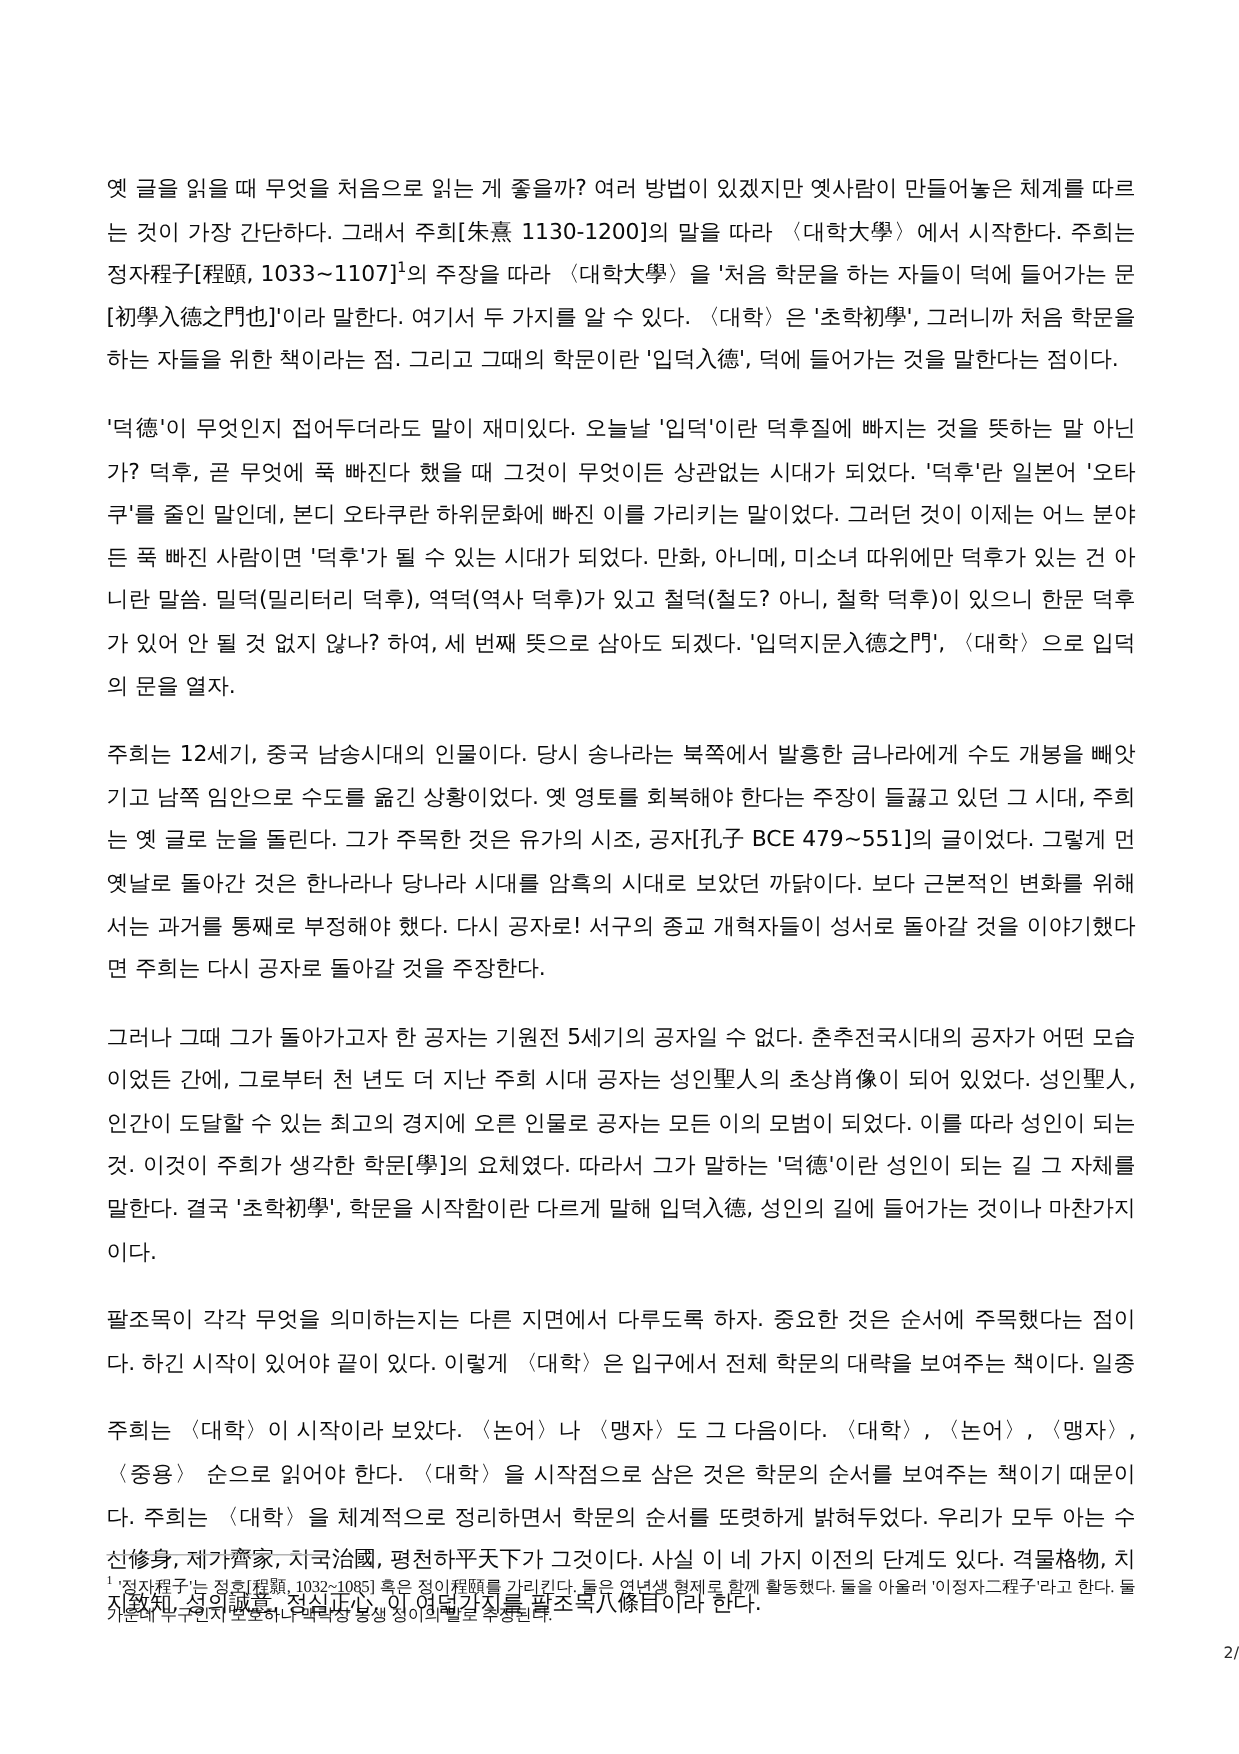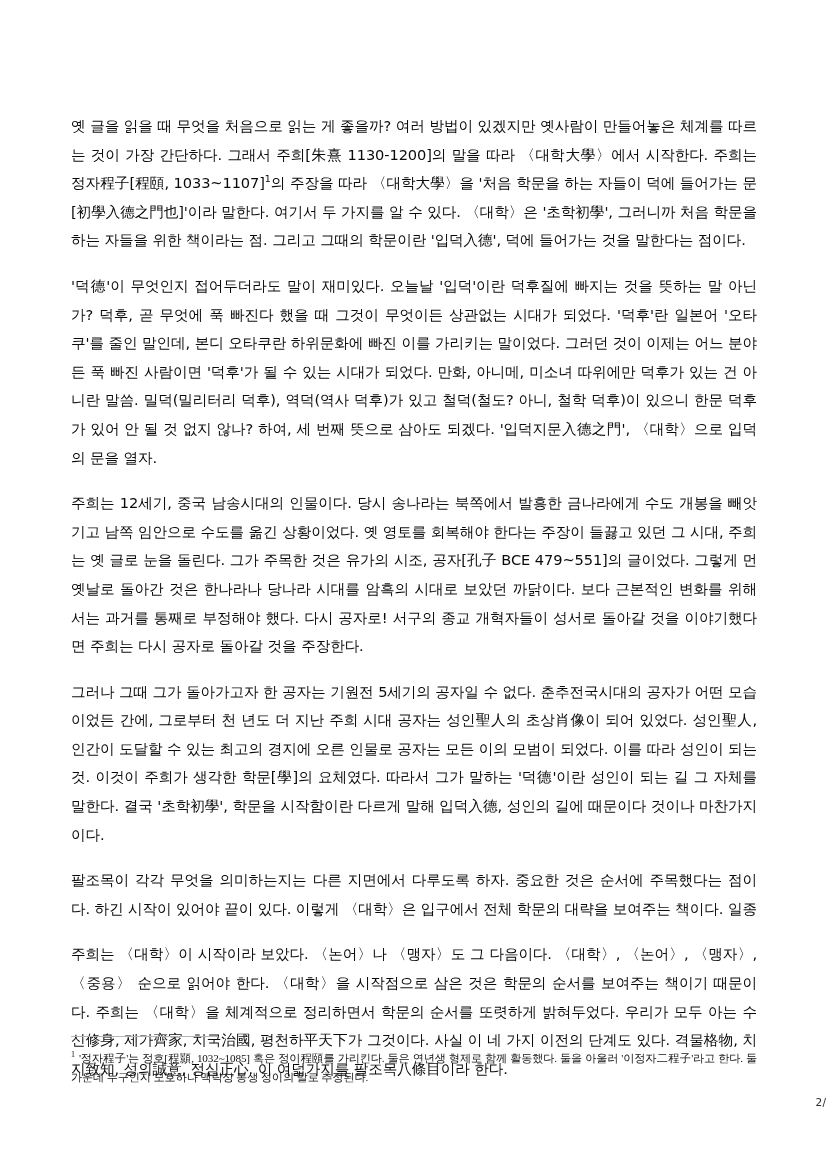--- a/index.html
+++ b/index.html
@@ -109,21 +109,21 @@
 <div class="page">
 
   <div class="content">
 
     <p class="para"><span>옛 글을 읽을 때 무엇을 처음으로 읽는 게 좋을까? 여러 방법이 있겠지만 옛사람이 만들어놓은 체계를 따르는 것이 가장 간단하다. 그래서 주희[朱熹 1130-1200]의 말을 따라 〈대학大學〉에서 시작한다. 주희는 정자程子[程頤, 1033~1107]</span><sup class="fnref">1</sup><span>의 주장을 따라 〈대학大學〉을 '처음 학문을 하는 자들이 덕에 들어가는 문[初學入德之門也]'이라 말한다. 여기서 두 가지를 알 수 있다. 〈대학〉은 '초학初學', 그러니까 처음 학문을 하는 자들을 위한 책이라는 점. 그리고 그때의 학문이란 '입덕入德', 덕에 들어가는 것을 말한다는 점이다.</span></p>
 
     <p class="para">'덕德'이 무엇인지 접어두더라도 말이 재미있다. 오늘날 '입덕'이란 덕후질에 빠지는 것을 뜻하는 말 아닌가? 덕후, 곧 무엇에 푹 빠진다 했을 때 그것이 무엇이든 상관없는 시대가 되었다. '덕후'란 일본어 '오타쿠'를 줄인 말인데, 본디 오타쿠란 하위문화에 빠진 이를 가리키는 말이었다. 그러던 것이 이제는 어느 분야든 푹 빠진 사람이면 '덕후'가 될 수 있는 시대가 되었다. 만화, 아니메, 미소녀 따위에만 덕후가 있는 건 아니란 말씀. 밀덕(밀리터리 덕후), 역덕(역사 덕후)가 있고 철덕(철도? 아니, 철학 덕후)이 있으니 한문 덕후가 있어 안 될 것 없지 않나? 하여, 세 번째 뜻으로 삼아도 되겠다. '입덕지문入德之門', 〈대학〉으로 입덕의 문을 열자.</p>
 
     <p class="para">주희는 12세기, 중국 남송시대의 인물이다. 당시 송나라는 북쪽에서 발흥한 금나라에게 수도 개봉을 빼앗기고 남쪽 임안으로 수도를 옮긴 상황이었다. 옛 영토를 회복해야 한다는 주장이 들끓고 있던 그 시대, 주희는 옛 글로 눈을 돌린다. 그가 주목한 것은 유가의 시조, 공자[孔子 BCE 479~551]의 글이었다. 그렇게 먼 옛날로 돌아간 것은 한나라나 당나라 시대를 암흑의 시대로 보았던 까닭이다. 보다 근본적인 변화를 위해서는 과거를 통째로 부정해야 했다. 다시 공자로! 서구의 종교 개혁자들이 성서로 돌아갈 것을 이야기했다면 주희는 다시 공자로 돌아갈 것을 주장한다.</p>
 
-    <p class="para">그러나 그때 그가 돌아가고자 한 공자는 기원전 5세기의 공자일 수 없다. 춘추전국시대의 공자가 어떤 모습이었든 간에, 그로부터 천 년도 더 지난 주희 시대 공자는 성인聖人의 초상肖像이 되어 있었다. 성인聖人, 인간이 도달할 수 있는 최고의 경지에 오른 인물로 공자는 모든 이의 모범이 되었다. 이를 따라 성인이 되는 것. 이것이 주희가 생각한 학문[學]의 요체였다. 따라서 그가 말하는 '덕德'이란 성인이 되는 길 그 자체를 말한다. 결국 '초학初學', 학문을 시작함이란 다르게 말해 입덕入德, 성인의 길에 때문이다 것이나 마찬가지이다.</p>
+    <p class="para">그러나 그때 그가 돌아가고자 한 공자는 기원전 5세기의 공자일 수 없다. 춘추전국시대의 공자가 어떤 모습이었든 간에, 그로부터 천 년도 더 지난 주희 시대 공자는 성인聖人의 초상肖像이 되어 있었다. 성인聖人, 인간이 도달할 수 있는 최고의 경지에 오른 인물로 공자는 모든 이의 모범이 되었다. 이를 따라 성인이 되는 것. 이것이 주희가 생각한 학문[學]의 요체였다. 따라서 그가 말하는 '덕德'이란 성인이 되는 길 그 자체를 말한다. 결국 '초학初學', 학문을 시작함이란 다르게 말해 입덕入德, 성인의 길에 들어가는 것이나 마찬가지이다.</p>
 
     <p class="para">팔조목이 각각 무엇을 의미하는지는 다른 지면에서 다루도록 하자. 중요한 것은 순서에 주목했다는 점이다. 하긴 시작이 있어야 끝이 있다. 이렇게 〈대학〉은 입구에서 전체 학문의 대략을 보여주는 책이다. 일종</p>
 
     <p class="para">주희는 〈대학〉이 시작이라 보았다. 〈논어〉나 〈맹자〉도 그 다음이다. 〈대학〉, 〈논어〉, 〈맹자〉, 〈중용〉 순으로 읽어야 한다. 〈대학〉을 시작점으로 삼은 것은 학문의 순서를 보여주는 책이기 때문이다. 주희는 〈대학〉을 체계적으로 정리하면서 학문의 순서를 또렷하게 밝혀두었다. 우리가 모두 아는 수신修身, 제가齊家, 치국治國, 평천하平天下가 그것이다. 사실 이 네 가지 이전의 단계도 있다. 격물格物, 치지致知, 성의誠意, 정심正心. 이 여덟가지를 팔조목八條目이라 한다.</p>
 
   </div>
 
   <div class="footnote-area">
     <hr class="footnote-rule">
     <p class="footnote"><sup class="fnmark">1</sup><span> '정자程子'는 정호[程顥, 1032~1085] 혹은 정이程頤를 가리킨다. 둘은 연년생 형제로 함께 활동했다. 둘을 아울러 '이정자二程子'라고 한다. 둘 가운데 누구인지 모호하나 맥락상 동생 정이의 말로 추정된다.</span></p>

